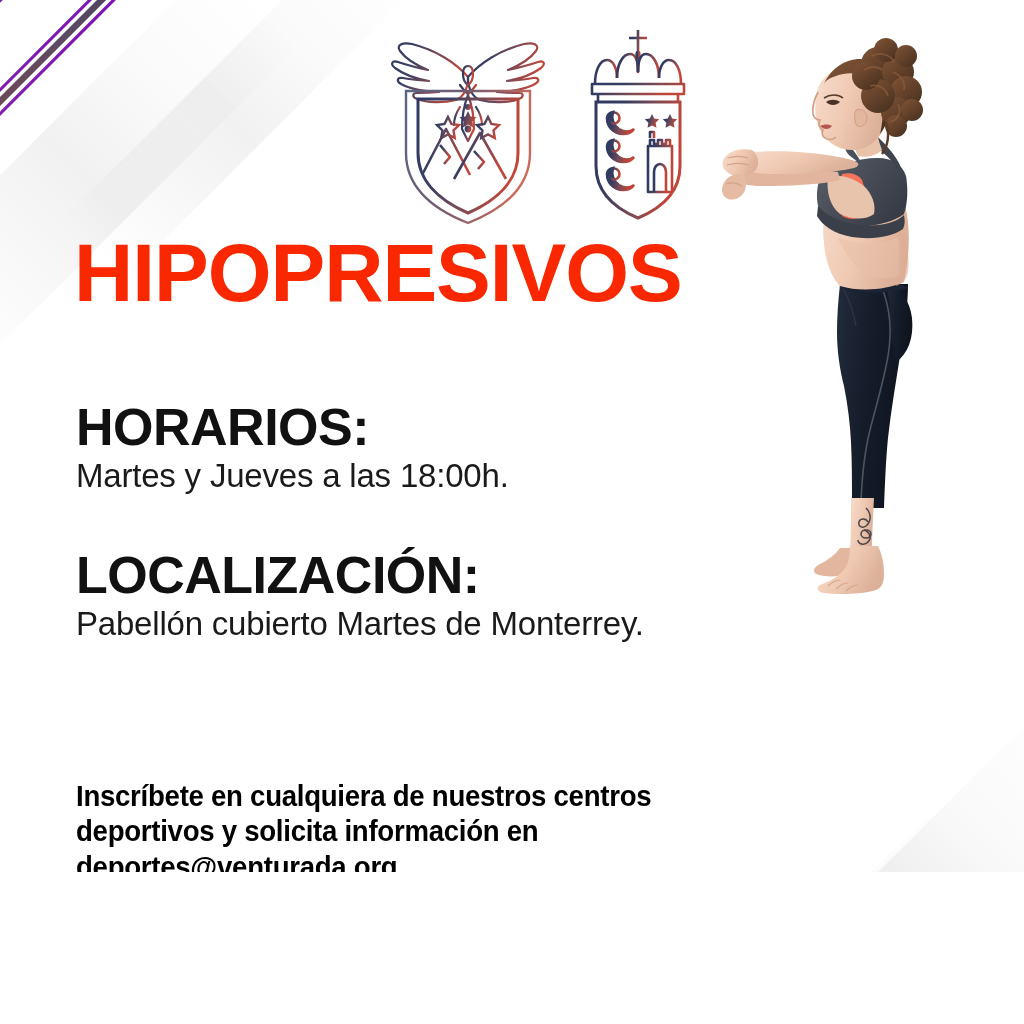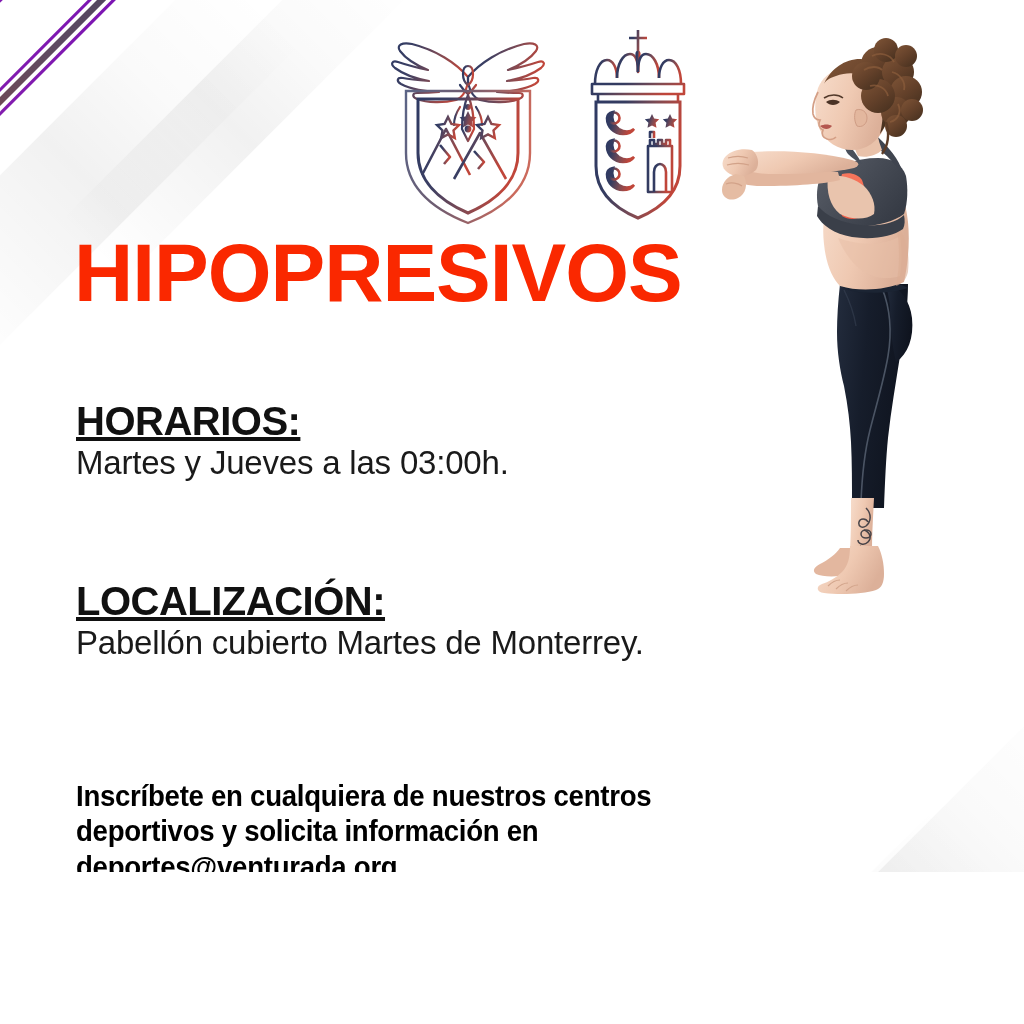--- a/index.html
+++ b/index.html
@@ -33,38 +33,37 @@
     left: 74px;
     top: 232px;
     font-size: 82px;
     font-weight: 700;
     letter-spacing: -1px;
     line-height: 1;
     white-space: nowrap;
   }
   .sect { position: absolute; left: 76px; }
   .sect-head {
-    font-size: 40px;
+    font-size: 52px;
     font-weight: 700;
     letter-spacing: -0.5px;
     line-height: 1.05;
     color: #111111;
     white-space: nowrap;
-    text-decoration: underline;
   }
   .sect-body {
     font-size: 33px;
     font-weight: 400;
     letter-spacing: -0.2px;
     line-height: 1.25;
     color: #1a1a1a;
     white-space: nowrap;
   }
   #sect-horarios { top: 400px; }
-  #sect-local    { top: 548px; margin-top: 32px; }
+  #sect-local    { top: 548px; }
 
   .footer {
     position: absolute;
     left: 76px;
     top: 778px;
     width: 760px;
     font-size: 30px;
     font-weight: 700;
     line-height: 1.18;
     letter-spacing: -0.3px;
@@ -420,21 +419,21 @@
       <path d="M164 44 C170 40 178 40 182 44"></path>
     </g>
 
     <path d="M186 96 C190 108 188 120 182 128" fill="none" stroke="#5b3b26" stroke-width="2.4"></path>
   </svg>
 
   <div class="title" id="poster-title" style="color: rgb(250, 40, 0);">HIPOPRESIVOS</div>
 
   <div class="sect" id="sect-horarios">
     <div class="sect-head">HORARIOS:</div>
-    <div class="sect-body">Martes y Jueves a las 03:00h.</div>
+    <div class="sect-body">Martes y Jueves a las 18:00h.</div>
   </div>
 
   <div class="sect" id="sect-local">
     <div class="sect-head">LOCALIZACIÓN:</div>
     <div class="sect-body">Pabellón cubierto Martes de Monterrey.</div>
   </div>
 
   <div class="footer">
     <div>Inscríbete en cualquiera de nuestros centros</div>
     <div>deportivos y solicita información en</div>

